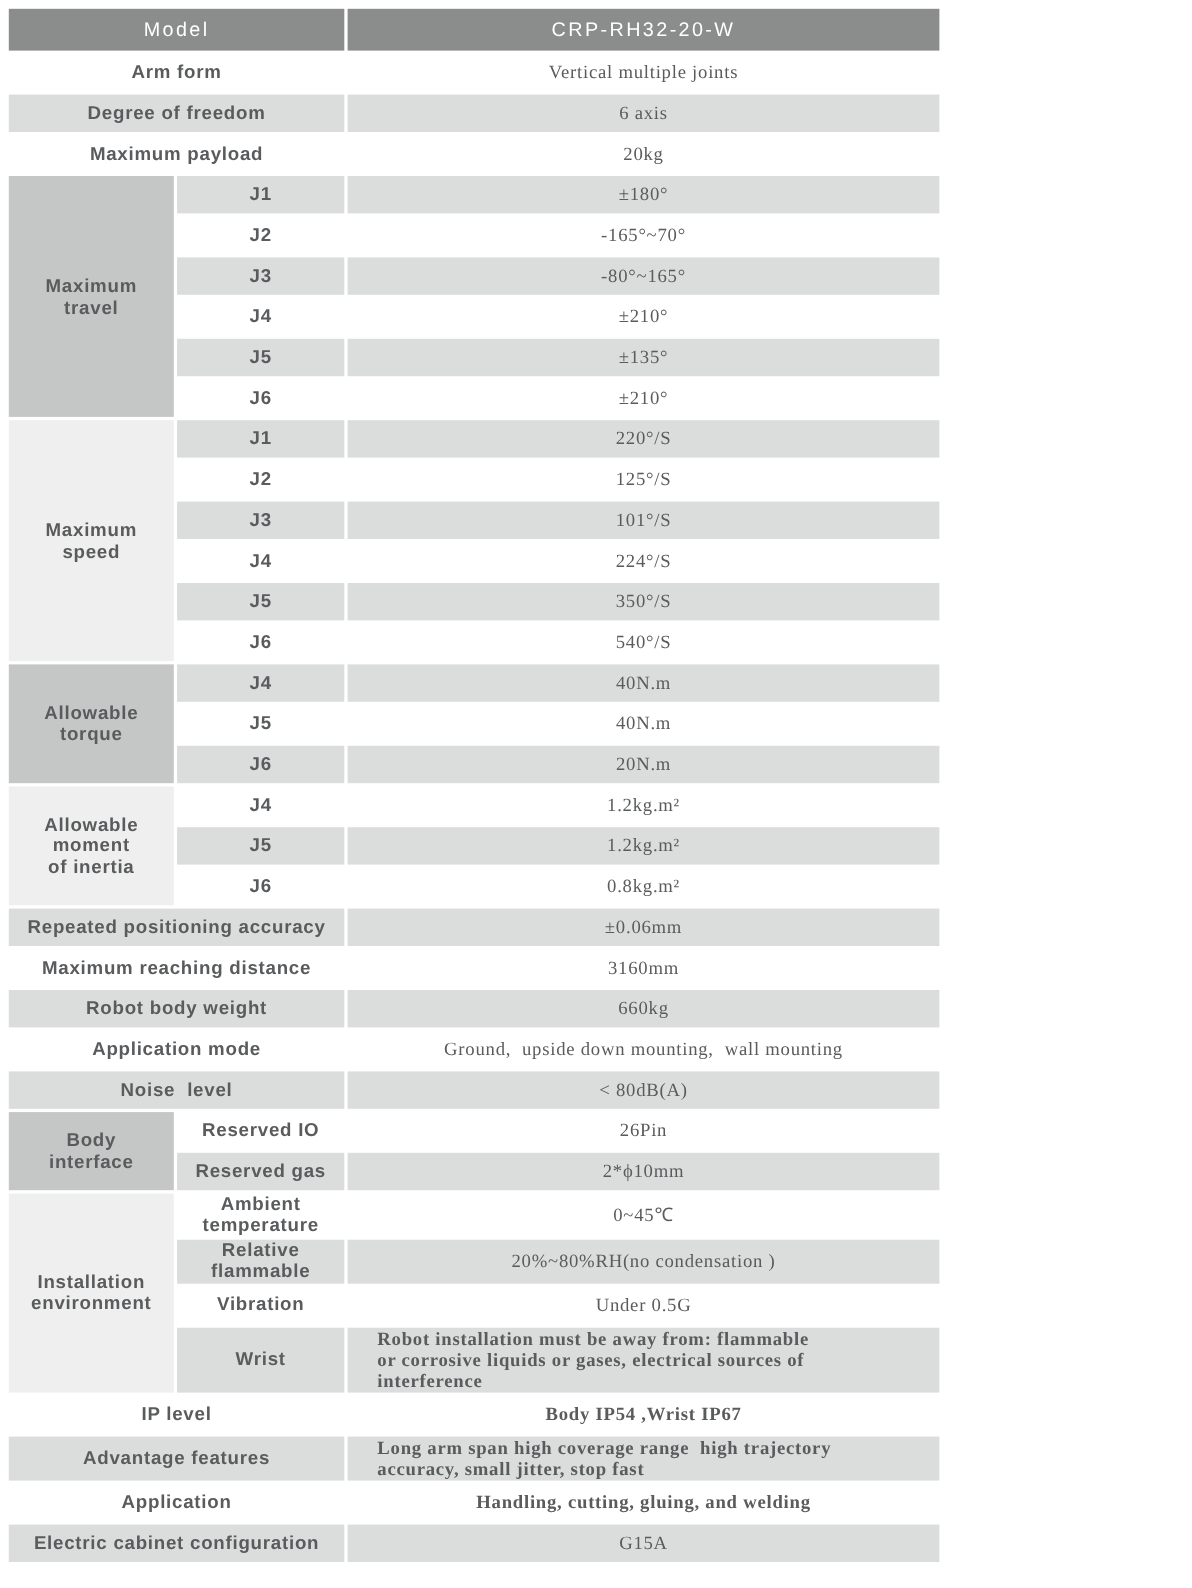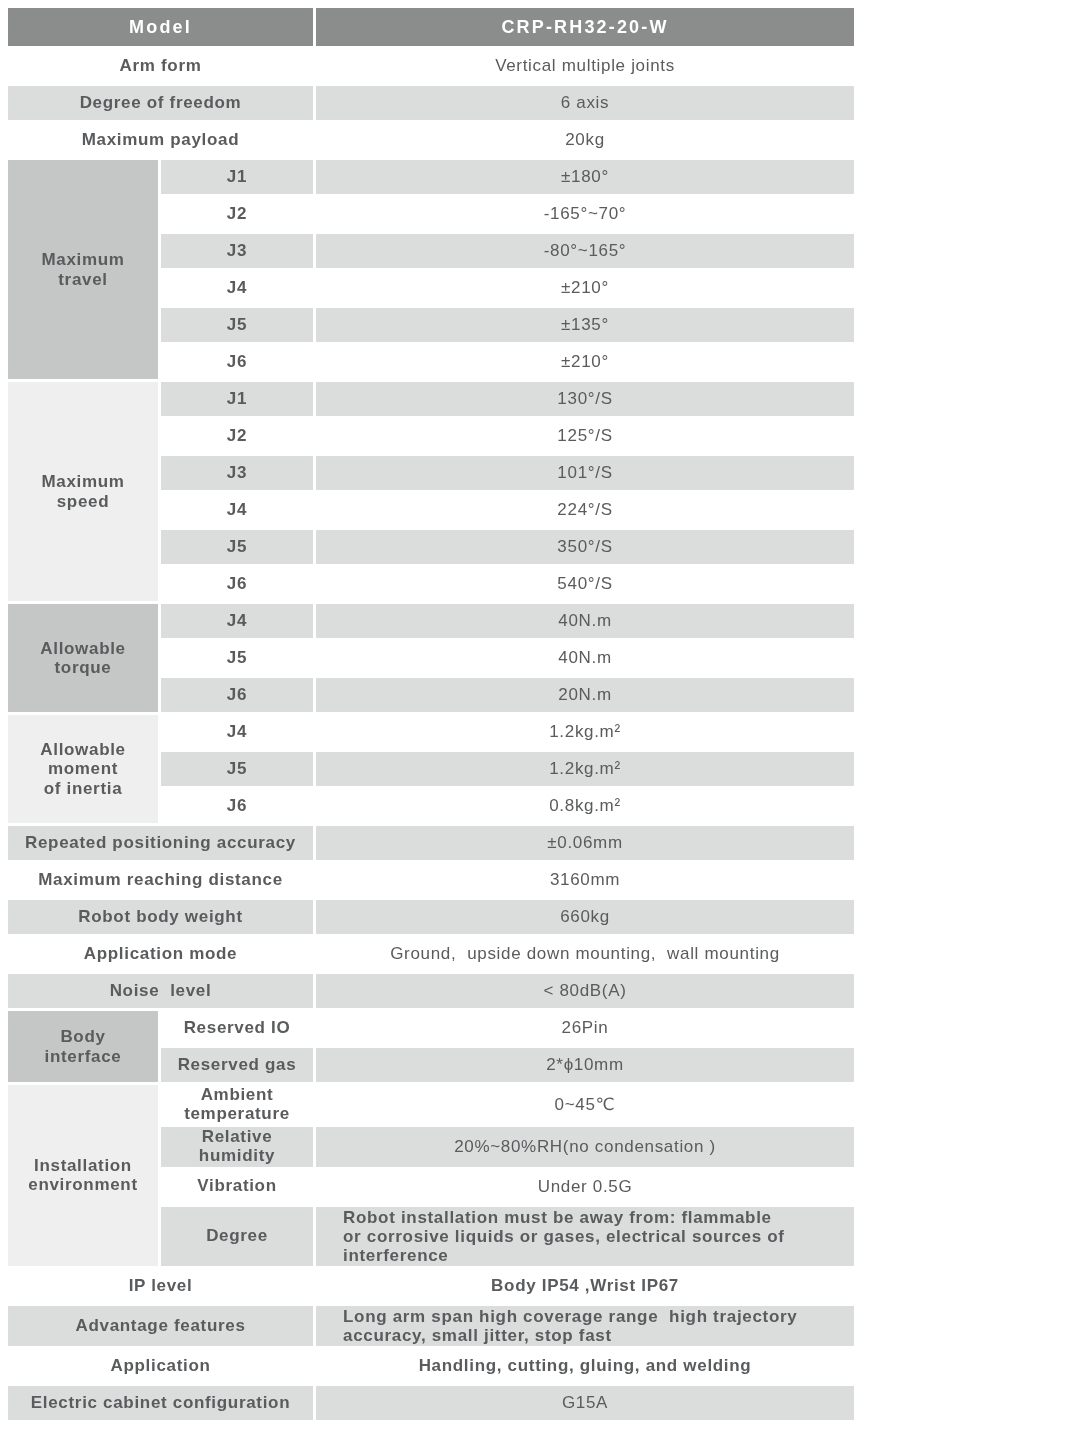--- a/index.html
+++ b/index.html
@@ -32,33 +32,33 @@
     vertical-align: middle;
     text-align: center;
     white-space: pre-wrap;
     overflow: hidden;
     padding: 1px 6px;
   }
   th.hdr {
     height: 38px;
     background: var(--header-bg);
     color: var(--header-text);
-    font-weight: 700;
+    font-weight: 400;
     font-size: 18px;
     letter-spacing: 0.12em;
   }
   td {
     height: 34px;
     font-size: 17px;
     color: var(--text);
     letter-spacing: 0.04em;
     line-height: 1.15;
   }
   td.label { font-weight: 700; line-height: 1.1; }
-  td.value { font-weight: 400; }
+  td.value { font-weight: 400; font-family: Liberation Serif, serif; }
   td.value.bold { font-weight: 700; }
   td.value.left { text-align: left; padding-left: 27px; line-height: 1.12; }
   td.group {
     font-weight: 700;
     line-height: 1.12;
   }
   .shade-gray  { background: var(--row-gray); text-align: center; }
   .shade-white { background: var(--row-white); }
   .g-dark  { background: var(--group-dark); }
   .g-light { background: var(--group-light); }
@@ -114,21 +114,21 @@
         <td class="value shade-gray">±135°</td>
       </tr>
       <tr>
         <td class="label shade-white">J6</td>
         <td class="value shade-white">±210°</td>
       </tr>
       <tr>
         <td rowspan="6" class="group g-light">Maximum
 speed</td>
         <td class="label shade-gray">J1</td>
-        <td class="value shade-gray">130°/S</td>
+        <td class="value shade-gray">220°/S</td>
       </tr>
       <tr>
         <td class="label shade-white">J2</td>
         <td class="value shade-white">125°/S</td>
       </tr>
       <tr>
         <td class="label shade-gray">J3</td>
         <td class="value shade-gray">101°/S</td>
       </tr>
       <tr>
@@ -204,29 +204,29 @@
       </tr>
       <tr>
         <td rowspan="4" class="group g-light">Installation
 environment</td>
         <td class="label shade-white">Ambient
 temperature</td>
         <td class="value shade-white">0~45℃</td>
       </tr>
       <tr>
         <td class="label shade-gray">Relative
-humidity</td>
+flammable</td>
         <td class="value shade-gray">20%~80%RH(no condensation )</td>
       </tr>
       <tr>
         <td class="label shade-white">Vibration</td>
         <td class="value shade-white">Under 0.5G</td>
       </tr>
       <tr>
-        <td class="label shade-gray">Degree</td>
+        <td class="label shade-gray">Wrist</td>
         <td class="value shade-gray left bold">Robot installation must be away from: flammable
 or corrosive liquids or gases, electrical sources of
 interference</td>
       </tr>
       <tr>
         <td colspan="2" class="label shade-white">IP level</td>
         <td class="value shade-white bold">Body IP54 ,Wrist IP67</td>
       </tr>
       <tr>
         <td colspan="2" class="label shade-gray">Advantage features</td>

